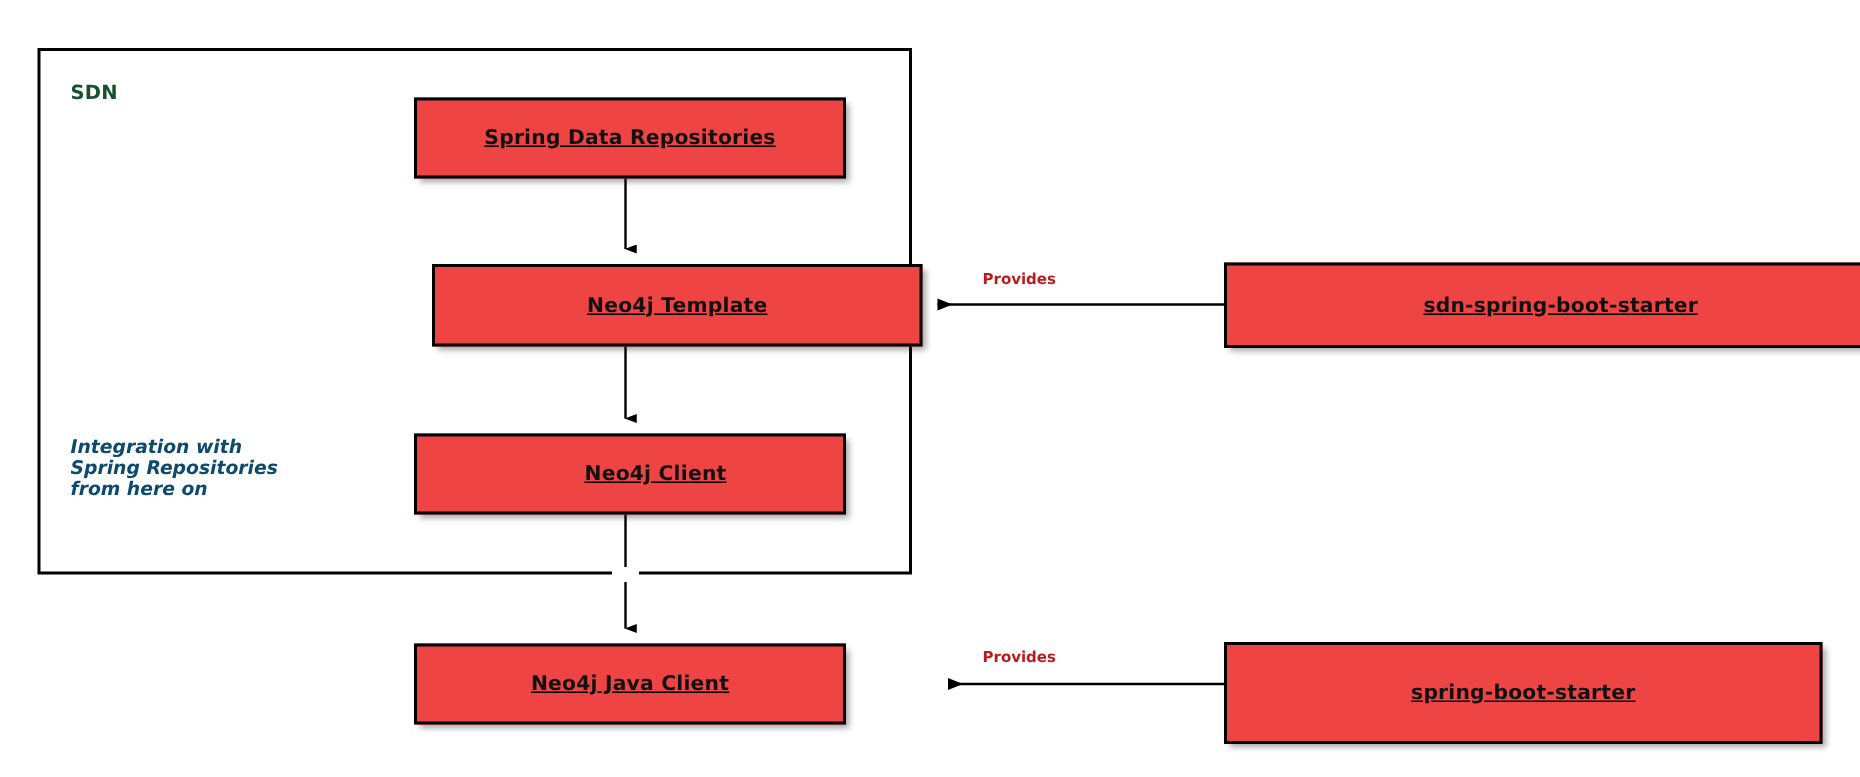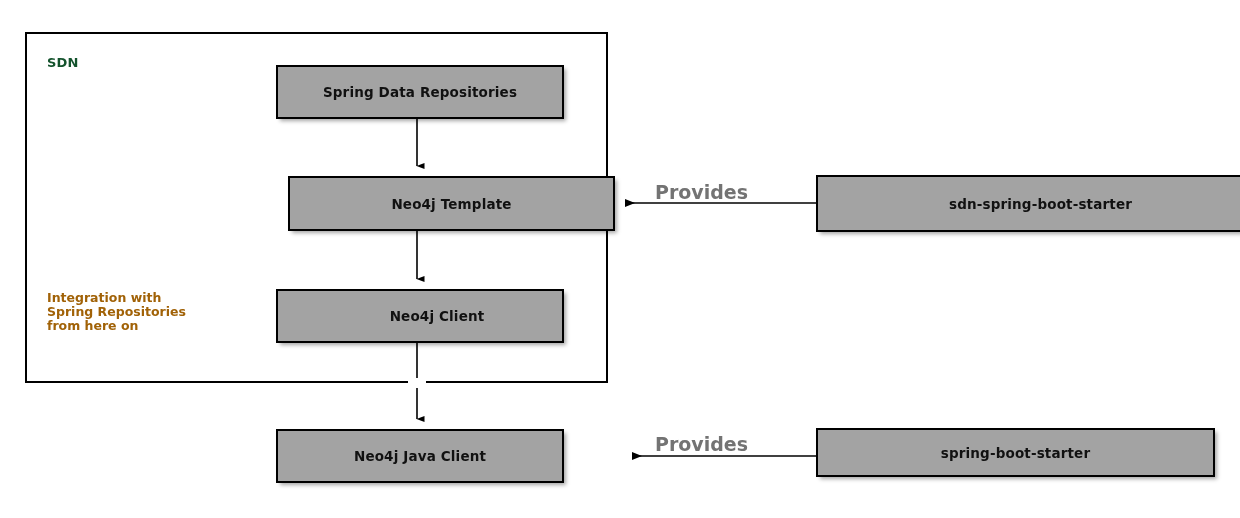--- a/index.html
+++ b/index.html
@@ -48,62 +48,64 @@
     top: 378px;
     width: 18px;
     height: 10px;
     background: #ffffff;
   }
 
   
   .node {
     position: absolute;
     box-sizing: border-box;
-    background: #a3a3a3;
+    background: #ef4444;
     border: 2px solid #000000;
     box-shadow: 3px 3px 4px -1px rgba(0,0,0,0.35);
     display: flex;
     align-items: center;
     justify-content: center;
+    text-decoration: underline;
   }
   .node-label {
     font-size: 13.5px;
     font-weight: bold;
     color: #111111;
     letter-spacing: 0.15px;
     white-space: nowrap;
     text-align: center;
   }
 
   .node-repo     { left: 276px; top: 65px;  width: 288px; height: 54px; }
   .node-template { left: 288px; top: 176px; width: 327px; height: 55px; }
   .node-client   { left: 276px; top: 289px; width: 288px; height: 54px; padding-left: 34px; }
   .node-driver   { left: 276px; top: 429px; width: 288px; height: 54px; }
 
   .node-sdn-starter    { left: 816px; top: 175px; width: 449px; height: 57px; }
-  .node-spring-starter { left: 816px; top: 428px; width: 399px; height: 49px; }
+  .node-spring-starter { left: 816px; top: 428px; width: 399px; height: 68px; }
 
   
   .annotation {
     position: absolute;
     left: 47px;
     top: 291px;
     font-size: 12.5px;
     font-weight: bold;
     line-height: 14px;
-    color: #a16207;
+    color: #0c4a6e;
     white-space: nowrap;
+    font-style: italic;
   }
 
   
   .edge-label {
     position: absolute;
-    font-size: 19px;
+    font-size: 10px;
     font-weight: bold;
-    color: #737373;
+    color: #b91c1c;
     white-space: nowrap;
   }
   .edge-label-provides-1 { left: 655px; top: 181px; }
   .edge-label-provides-2 { left: 655px; top: 433px; }
 
   
   #edges {
     position: absolute;
     left: 0;
     top: 0;

